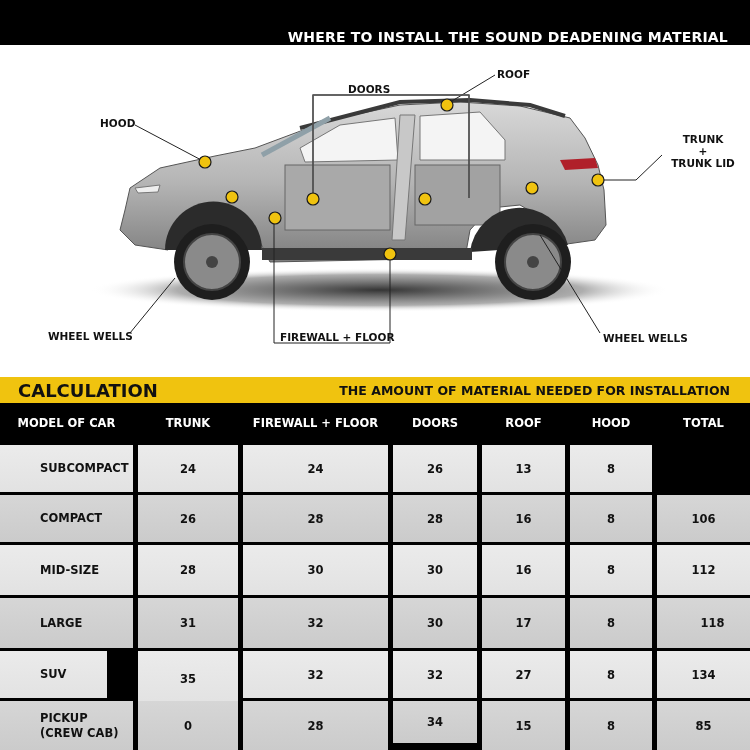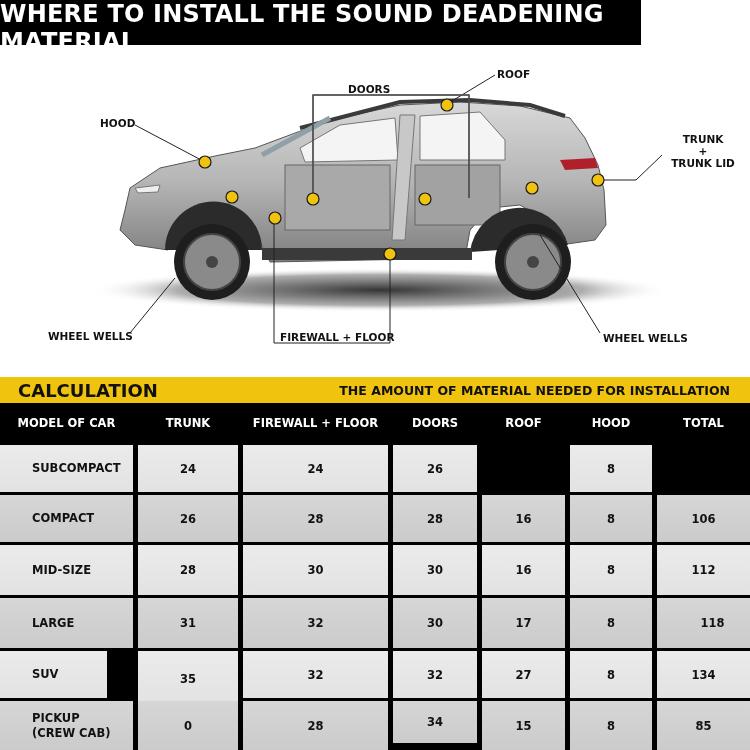--- a/index.html
+++ b/index.html
@@ -1,24 +1,24 @@
 <!DOCTYPE html>
 <html><head>
   <meta charset="utf-8">
   <style>
     * { box-sizing: border-box; margin: 0; padding: 0; }
     html, body { width: 750px; height: 750px; overflow: hidden; background: #ffffff; }
     body { font-family: "DejaVu Sans", "Liberation Sans", sans-serif; position: relative; }
 
     .title-bar {
-      position: absolute; left: 0; top: 0; width: 641px; height: 45px;
+      position: absolute; left: 0; top: 0; width: 750px; height: 45px;
       background: #000000; color: #ffffff;
-      display: flex; align-items: flex-start; justify-content: flex-end;
+      display: flex; align-items: flex-end; justify-content: flex-end;
       padding-right: 22px;
-      font-family: "DejaVu Sans", sans-serif; font-weight: bold; font-size: 24px;
+      font-family: "DejaVu Sans", sans-serif; font-weight: bold; font-size: 14px;
       letter-spacing: 0.2px;
     }
 
     .diagram { position: absolute; left: 0; top: 45px; width: 750px; height: 330px; background: #ffffff; }
     .diagram svg { position: absolute; left: 0; top: 0; }
 
     .callout-label {
       position: absolute; font-family: "DejaVu Sans", sans-serif; font-weight: bold;
       font-size: 10.5px; color: #111111; white-space: nowrap; line-height: 12px;
     }
@@ -37,21 +37,21 @@
       position: absolute; left: 0; top: 0; width: 750px; height: 40px;
       color: #ffffff; font-family: "DejaVu Sans", sans-serif; font-weight: bold; font-size: 11.5px;
     }
     .thead .th { position: absolute; top: 0; height: 40px; display: flex; align-items: center; justify-content: center; }
 
     .row { position: absolute; left: 0; width: 750px; }
     .cell {
       position: absolute; top: 0; display: flex; align-items: center; justify-content: center;
       font-family: "DejaVu Sans", sans-serif; font-weight: bold; font-size: 11.5px; color: #111111;
     }
-    .cell.model { justify-content: flex-start; padding-left: 32px; line-height: 15px; }
+    .cell.model { justify-content: flex-start; padding-left: 40px; line-height: 15px; }
     .row.light .cell { background: linear-gradient(#ebebeb, #e2e2e2); }
     .row.dark .cell { background: linear-gradient(#d6d6d6, #cbcbcb); }
   </style>
 </head>
 <body>
 
 <div class="title-bar">
   <span>WHERE TO INSTALL THE SOUND DEADENING MATERIAL</span>
 </div>
 
@@ -166,20 +166,21 @@
     <div class="th" style="left:657px; width:93px;">TOTAL</div>
   </div>
 
   <div class="row light" style="top:42px; height:47px;">
     <div class="cell model" style="left:0; width:133px; height:47px;">
         <span>SUBCOMPACT</span>
       </div>
     <div class="cell" style="left:138px; width:100px; height:47px;">24</div>
     <div class="cell" style="left:243px; width:145px; height:47px;">24</div>
     <div class="cell" style="left:393px; width:84px; height:47px;">26</div>
+    <div class="cell" style="left:482px; width:83px; height:47px;">13</div>
     <div class="cell" style="left:570px; width:82px; height:47px;">8</div>
   </div>
 
   <div class="row dark" style="top:92px; height:47px;">
     <div class="cell model" style="left:0; width:133px; height:47px;">
         <span>COMPACT</span>
       </div>
     <div class="cell" style="left:138px; width:100px; height:47px;">26</div>
     <div class="cell" style="left:243px; width:145px; height:47px;">28</div>
     <div class="cell" style="left:393px; width:84px; height:47px;">28</div>

